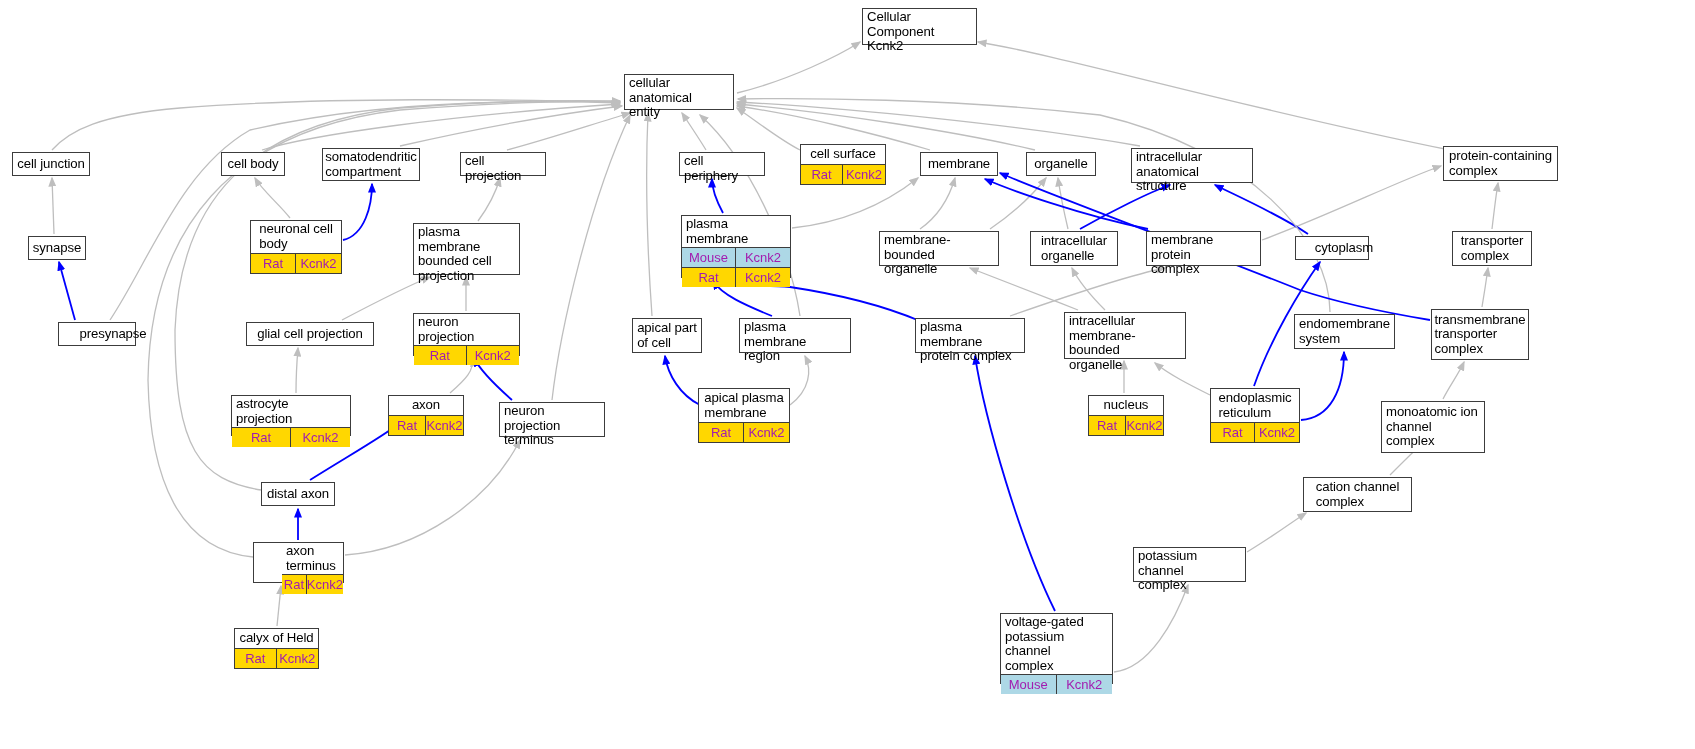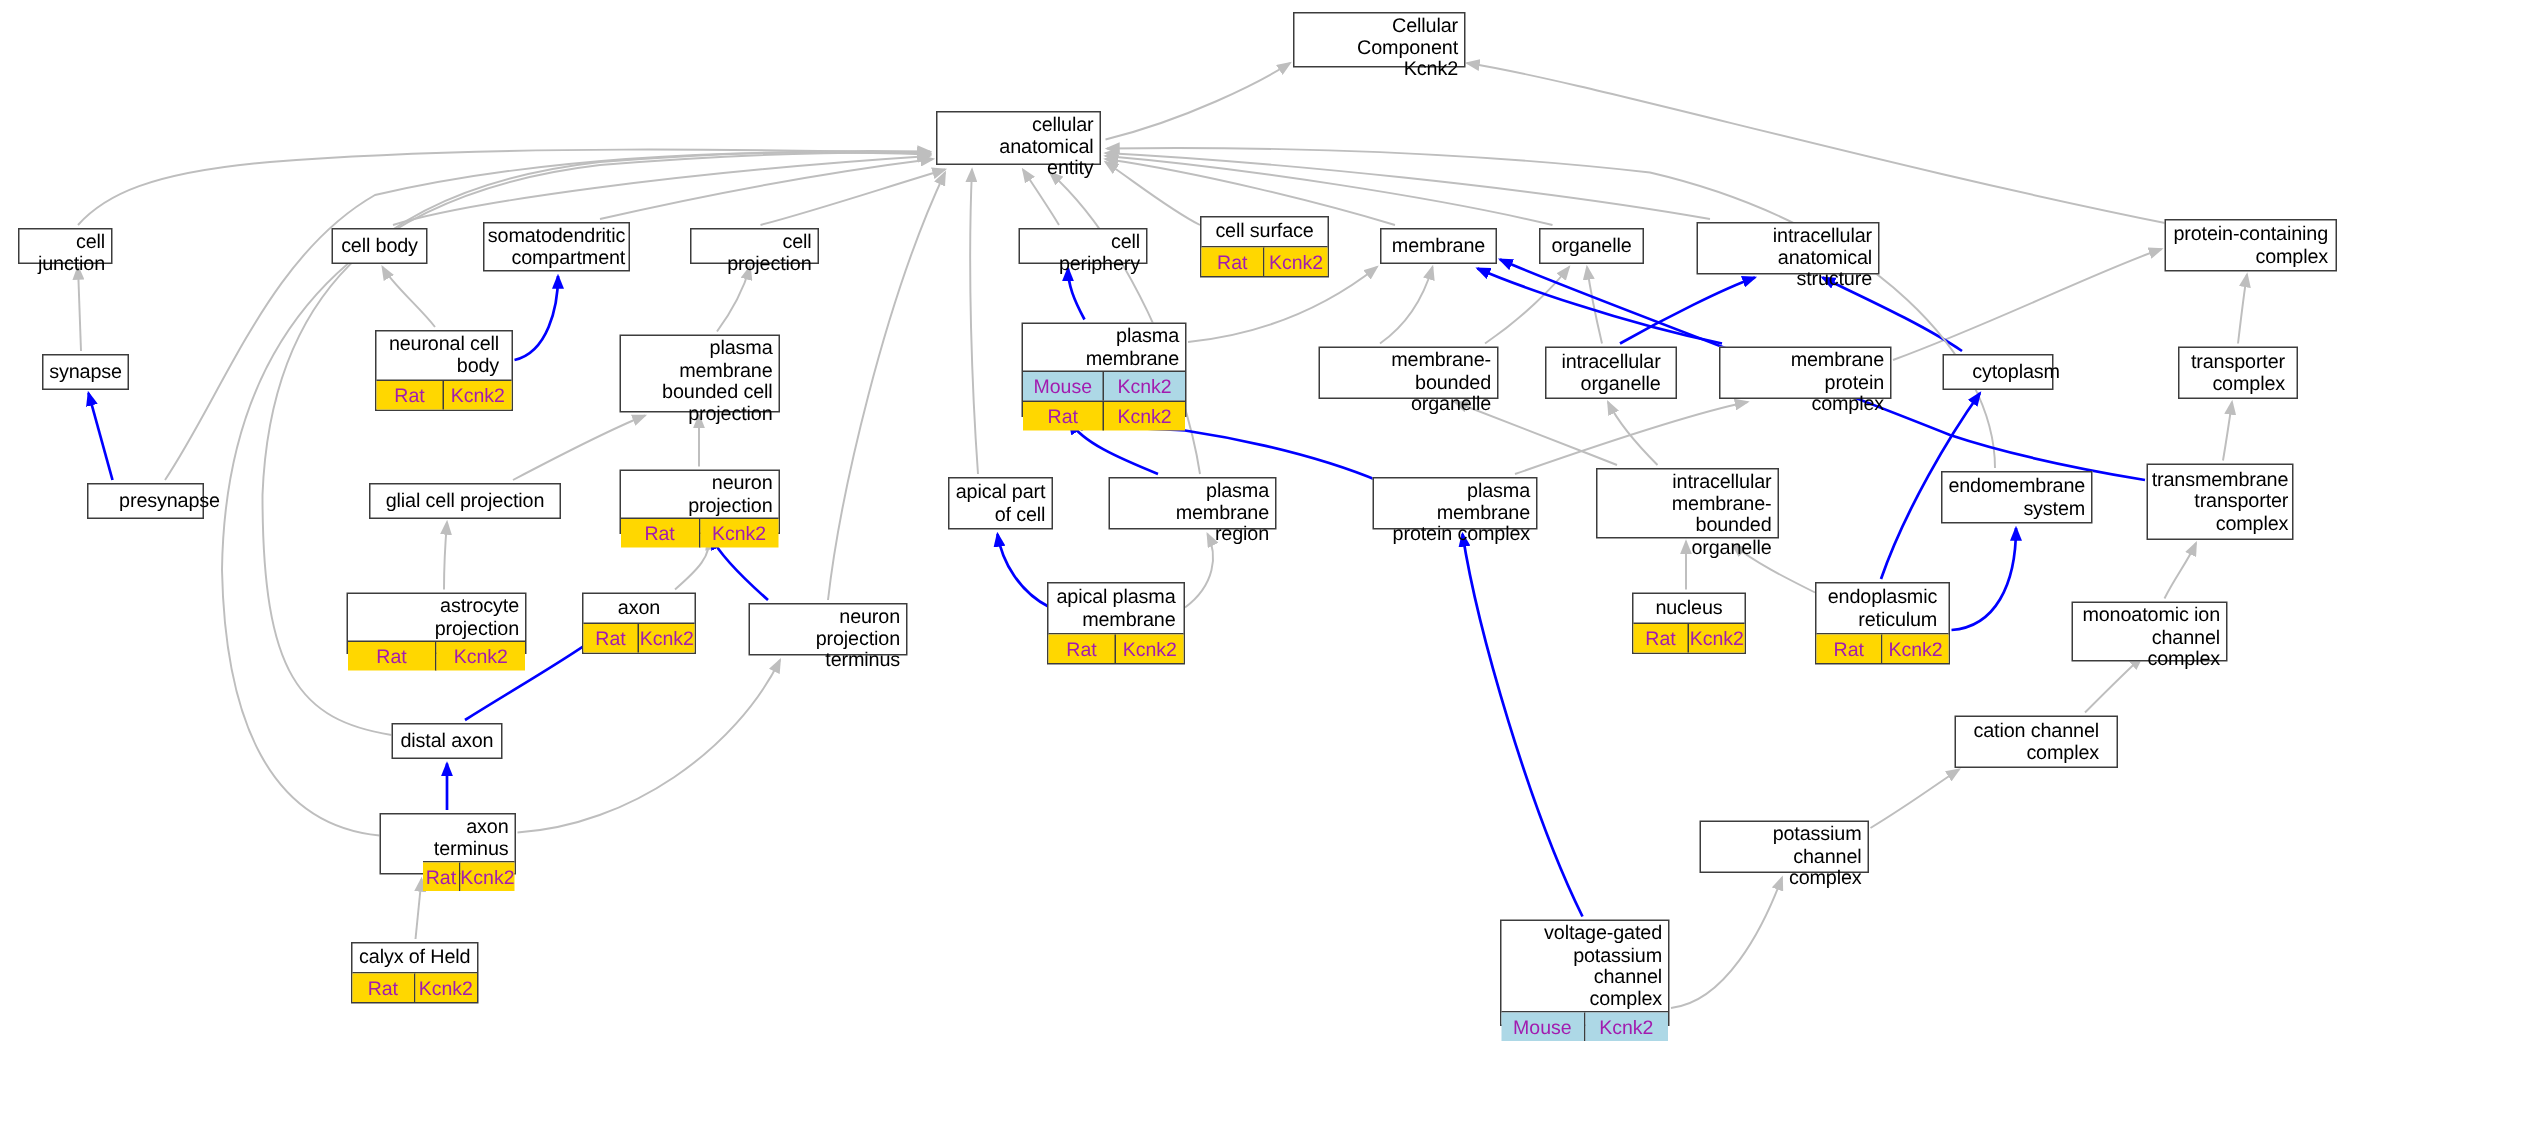--- a/index.html
+++ b/index.html
@@ -29,21 +29,21 @@
     background: #ffffff;
     display: flex;
     flex-direction: column;
     z-index: 5;
   }
   .node-title {
     flex: 1 1 auto;
     display: flex;
     align-items: center;
     justify-content: center;
-    text-align: right;
+    text-align: left;
     font-size: 13.2px;
     line-height: 14.6px;
     color: #000000;
     padding: 1px 4px;
     white-space: pre-line;
     letter-spacing: -0.1px;
   }
   .anno-row {
     display: flex;
     flex: 0 0 auto;
@@ -144,21 +144,21 @@
   </svg>
   <div id="node-layer">
       <div class="node" style="left: 862px; top: 8px; width: 115px; height: 37px;">
         <div class="node-title">Cellular Component
 Kcnk2</div>
       </div>
       <div class="node" style="left: 624px; top: 74px; width: 110px; height: 36px;">
         <div class="node-title">cellular anatomical
 entity</div>
       </div>
-      <div class="node" style="left: 12px; top: 152px; width: 63px; height: 24px;">
+      <div class="node" style="left: 12px; top: 152px; width: 78px; height: 24px;">
         <div class="node-title">cell junction</div>
       </div>
       <div class="node" style="left: 221px; top: 152px; width: 64px; height: 24px;">
         <div class="node-title">cell body</div>
       </div>
       <div class="node" style="left: 322px; top: 148px; width: 98px; height: 33px;">
         <div class="node-title">somatodendritic
 compartment</div>
       </div>
       <div class="node" style="left: 460px; top: 152px; width: 86px; height: 24px;">
@@ -307,21 +307,21 @@
         </div>
       </div>
       <div class="node" style="left: 1210px; top: 388px; width: 90px; height: 55px;">
         <div class="node-title">endoplasmic
 reticulum</div>
         <div class="anno-row rat">
           <div class="anno-cell left">Rat</div>
           <div class="anno-cell">Kcnk2</div>
         </div>
       </div>
-      <div class="node" style="left: 1381px; top: 401px; width: 104px; height: 40px;">
+      <div class="node" style="left: 1381px; top: 401px; width: 104px; height: 52px;">
         <div class="node-title">monoatomic ion
 channel complex</div>
       </div>
       <div class="node" style="left: 261px; top: 482px; width: 74px; height: 24px;">
         <div class="node-title">distal axon</div>
       </div>
       <div class="node" style="left: 1303px; top: 477px; width: 109px; height: 35px;">
         <div class="node-title">cation channel
 complex</div>
       </div>

